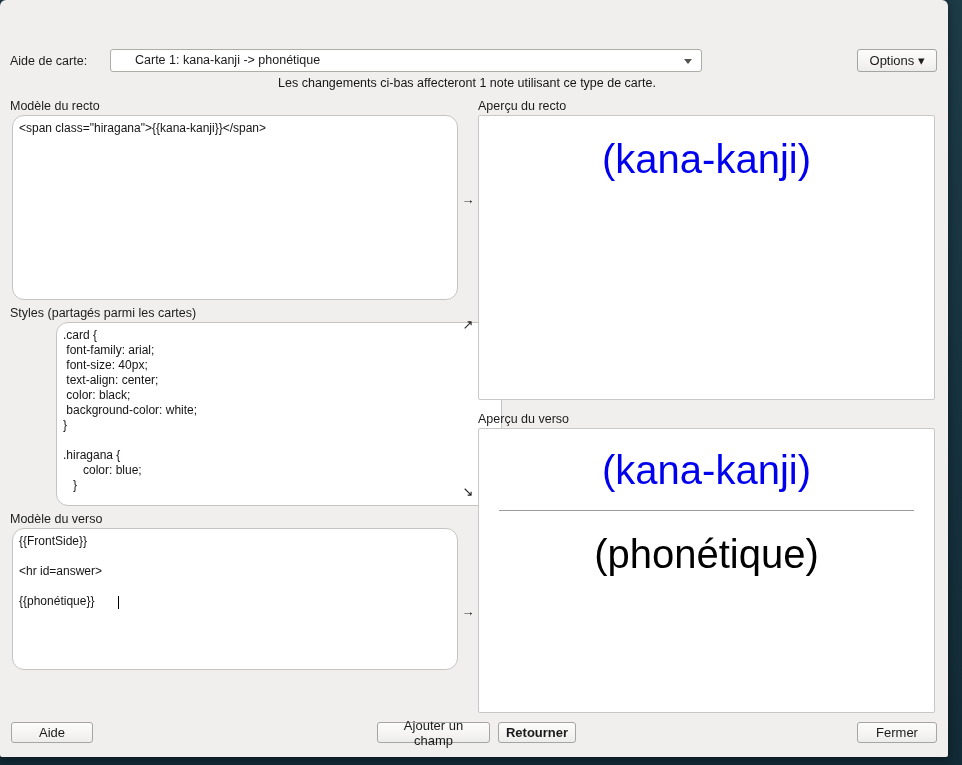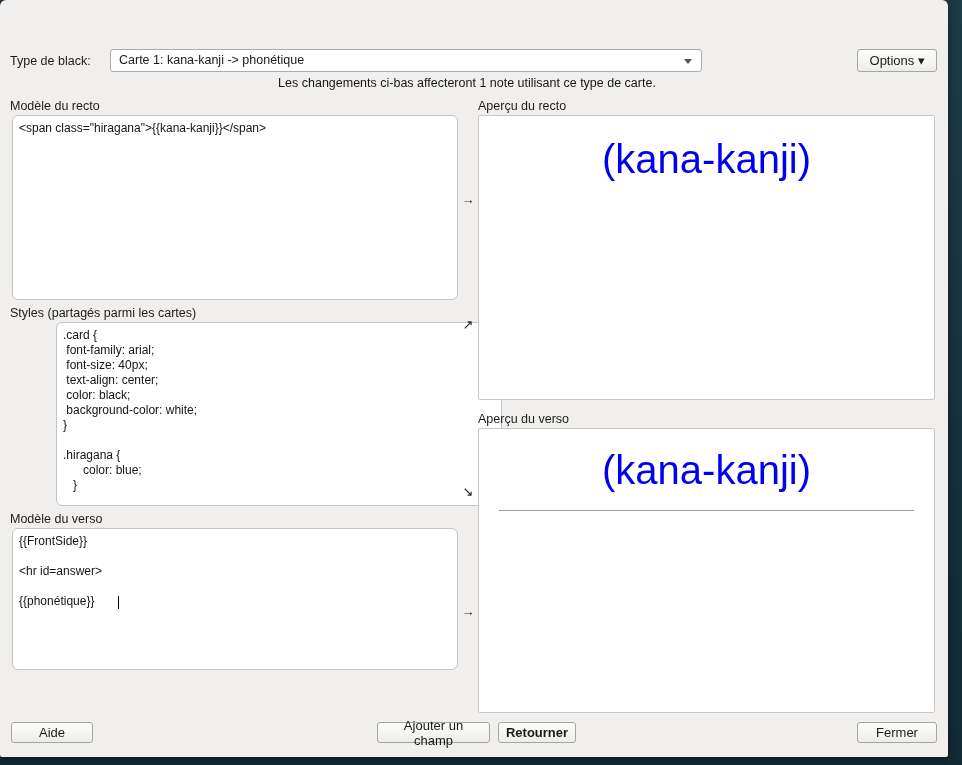--- a/index.html
+++ b/index.html
@@ -31,21 +31,21 @@
   .winctl { position:absolute; top:0; height:33px; width:26px; cursor:default; }
   .winctl-min { right:82px; } .winctl-max { right:46px; } .winctl-close { right:10px; }
   .min-bar { position:absolute; left:7px; top:20px; width:11px; height:2px; background:#3a3a38; }
   .max-box { position:absolute; left:8px; top:12px; width:10px; height:10px; border:2px solid #3a3a38; }
   .close-x { position:absolute; left:6px; top:9px; font-size:13px; font-weight:bold; color:#2e2e2c; }
   
   .lbl { position:absolute; font-size:12.5px; color:#1c1c1b; }
   .combo {
     position:absolute; left:110px; top:49px; width:592px; height:23px;
     background:#fff; border:1px solid #aeaca8; border-radius:3px;
-    font-size:12.5px; color:#1a1a1a; line-height:21px; padding-left:8px;
+    font-size:12.5px; color:#1a1a1a; line-height:21px; padding-left:24px;
     cursor:default;
   }
   .combo-arrow {
     position:absolute; right:9px; top:9px; width:0; height:0;
     border-left:4px solid transparent; border-right:4px solid transparent;
     border-top:5px solid #55534f;
   }
   .btn {
     position:absolute; height:21px;
     background: linear-gradient(180deg,#fcfcfb 0%,#f3f2f0 70%,#ececea 100%);
@@ -53,21 +53,21 @@
     font-size:13px; color:#1a1a1a; text-align:center;
     font-family:"Liberation Sans",sans-serif;
     display:flex; align-items:center; justify-content:center;
     cursor:default; padding:8px 6px;
   }
   .btn-options { left:857px; top:49px; width:80px; height:23px; }
   .notice { position:absolute; left:0; right:14px; top:76px; text-align:center; font-size:12.5px; color:#161616; }
   
   textarea.edit {
     position:absolute; left:12px; width:446px;
-    background:#fff; border:1px solid #c5c4c2; border-radius:6px;
+    background:#fff; border:1px solid #c5c4c2; border-radius:12px;
     font-family:"Liberation Sans",sans-serif; font-size:12px; line-height:15px;
     color:#141414; padding:5px 6px; resize:none; outline:none; overflow:hidden;
     white-space:pre;
   }
   .ta-front { top:115px; height:185px; }
   .ta-css   { top:322px; height:184px;margin-left:44px; }
   .ta-back  { top:528px; height:142px; }
   .caret { position:absolute; left:118px; top:596px; width:1px; height:13px; background:#000; }
   
   .preview {
@@ -89,21 +89,21 @@
   .btn-add   { left:377px; top:722px; width:113px; }
   .btn-flip  { left:498px; top:722px; width:78px;font-weight:bold; }
   .btn-close { left:857px; top:722px; width:80px; }
 </style>
 </head>
 <body>
 
 <div class="window">
 
 
-  <div class="lbl" style="left:10px; top:54px;">Type de black:</div>
+  <div class="lbl" style="left:10px; top:54px;">Aide de carte:</div>
   <div class="combo">
     <span>Carte 1: kana-kanji -&gt; phonétique</span>
     <span class="combo-arrow"></span>
   </div>
   <div class="btn btn-options">Options ▾</div>
 
   <div class="notice">Les changements ci-bas affecteront 1 note utilisant ce type de carte.</div>
 
   <div class="lbl" style="left:10px; top:99px;">Modèle du recto</div>
   <textarea class="edit ta-front" spellcheck="false" style="">&lt;span class="hiragana"&gt;{{kana-kanji}}&lt;/span&gt;</textarea>
@@ -136,20 +136,21 @@
 
   <div class="lbl" style="left:478px; top:99px;">Aperçu du recto</div>
   <div class="preview pv-front">
     <div class="pv-text" style="color: rgb(0, 0, 238);">(kana-kanji)</div>
   </div>
 
   <div class="lbl" style="left:478px; top:412px;">Aperçu du verso</div>
   <div class="preview pv-back">
     <div class="pv-text" style="color: rgb(0, 0, 238);">(kana-kanji)</div>
     <hr class="pv-hr">
+    <div class="pv-answer" style="color: rgb(0, 0, 0);">(phonétique)</div>
   </div>
 
   <div class="btn btn-help">Aide</div>
   <div class="btn btn-add">Ajouter un champ</div>
   <div class="btn btn-flip">Retourner</div>
   <div class="btn btn-close">Fermer</div>
 
 </div>
 
 </body></html>

